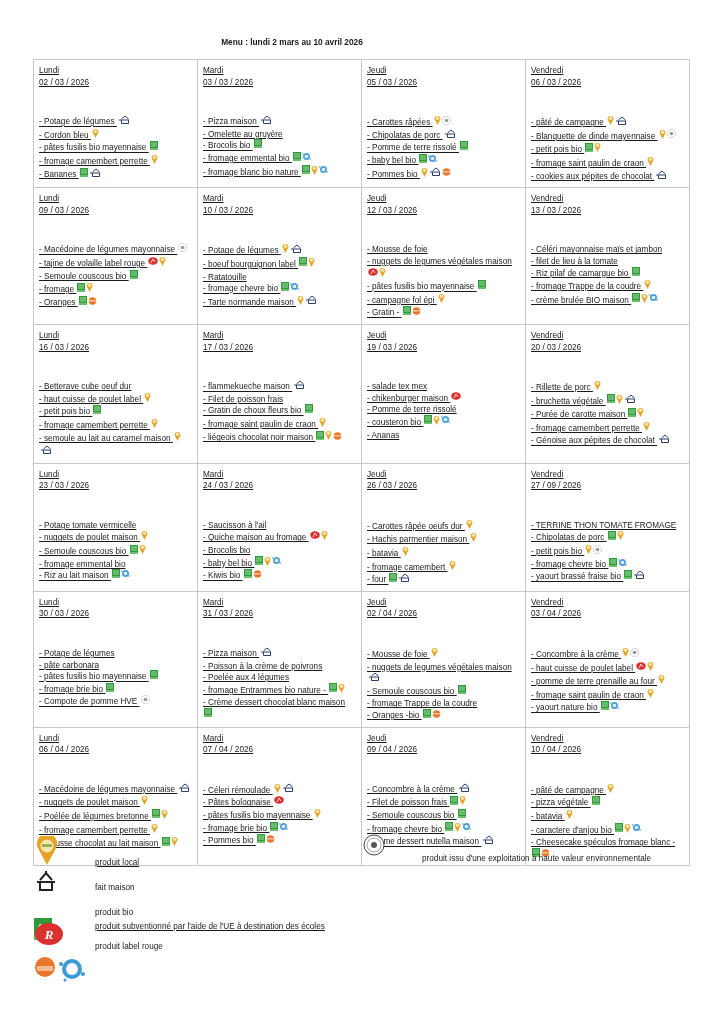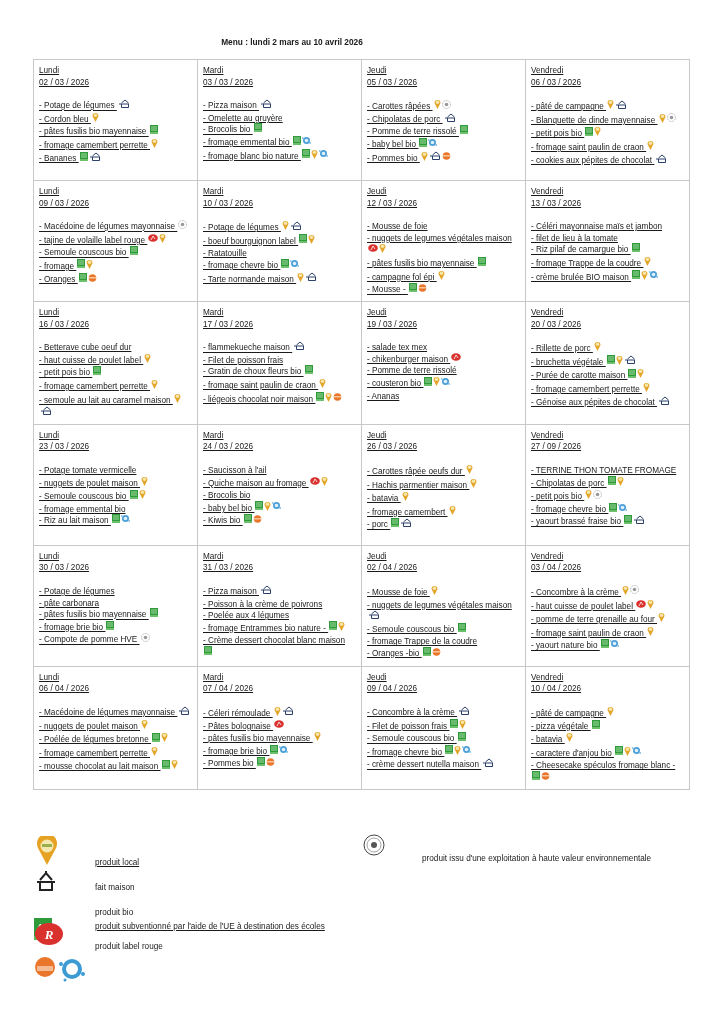--- a/index.html
+++ b/index.html
@@ -6,21 +6,21 @@
   body { width:724px; height:1024px; position:relative; overflow:hidden;
          font-family:"Liberation Sans", sans-serif; color:#1a1a1a; }
   .title { position:absolute; top:37px; left:0; width:584px; text-align:center;
            font-size:8.3px; font-weight:bold; }
   table.menu { position:absolute; left:33px; top:59px; width:657px;
                border-collapse:collapse; table-layout:fixed; }
   table.menu td { border:1.3px solid #c8c8c8; vertical-align:top; padding:5px 5px 4px 5px;
                   font-size:8.2px; line-height:11.6px; }
   table.menu tr { height:121px;text-decoration:underline; }
   .day, .date { display:block; }
-  .dishes { margin-top:12px; }
+  .dishes { margin-top:28px; }
   .dish { display:block; }
   .ic { display:inline-block; vertical-align:middle; margin-left:1px; position:relative; top:-1px; }
   .legend-item { position:absolute; font-size:8.2px; }
   .legend-icon { position:absolute; }
 </style>
 </head>
 <body>
 
 <div class="title">Menu : lundi 2 mars au 10 avril 2026</div>
 
@@ -259,21 +259,21 @@
                 </svg></span></span>
             <span class="dish"><span>- pâtes fusilis bio mayennaise </span><span class="ic"><svg width="8" height="9" viewBox="0 0 8 9">
                   <rect width="8" height="9" fill="#2f9a3a"></rect>
                   <rect x="1" y="1" width="6" height="5" fill="#8fd08f" opacity="0.6"></rect>
                   <rect y="7" width="8" height="2" fill="#6cc06c"></rect>
                 </svg></span></span>
             <span class="dish"><span>- campagne fol épi </span><span class="ic"><svg width="7" height="10" viewBox="0 0 7 10">
                   <path d="M3.5 10 L0.5 4 A3 3 0 1 1 6.5 4 Z" fill="#e2a52a"></path>
                   <circle cx="3.5" cy="3.3" r="1.8" fill="#f6e6a8"></circle>
                 </svg></span></span>
-            <span class="dish"><span>- Mousse - </span><span class="ic"><svg width="8" height="9" viewBox="0 0 8 9">
+            <span class="dish"><span>- Gratin - </span><span class="ic"><svg width="8" height="9" viewBox="0 0 8 9">
                   <rect width="8" height="9" fill="#2f9a3a"></rect>
                   <rect x="1" y="1" width="6" height="5" fill="#8fd08f" opacity="0.6"></rect>
                   <rect y="7" width="8" height="2" fill="#6cc06c"></rect>
                 </svg></span><span class="ic"><svg width="9" height="9" viewBox="0 0 9 9">
                   <circle cx="4.5" cy="5" r="3.8" fill="#e9762a"></circle>
                   <rect x="1" y="4" width="7" height="1.5" fill="#f7c49b"></rect>
                 </svg></span></span>
           </div>
         </td>
         <td>
@@ -506,21 +506,21 @@
                   <circle cx="3.5" cy="3.3" r="1.8" fill="#f6e6a8"></circle>
                 </svg></span></span>
             <span class="dish"><span>- batavia </span><span class="ic"><svg width="7" height="10" viewBox="0 0 7 10">
                   <path d="M3.5 10 L0.5 4 A3 3 0 1 1 6.5 4 Z" fill="#e2a52a"></path>
                   <circle cx="3.5" cy="3.3" r="1.8" fill="#f6e6a8"></circle>
                 </svg></span></span>
             <span class="dish"><span>- fromage camembert </span><span class="ic"><svg width="7" height="10" viewBox="0 0 7 10">
                   <path d="M3.5 10 L0.5 4 A3 3 0 1 1 6.5 4 Z" fill="#e2a52a"></path>
                   <circle cx="3.5" cy="3.3" r="1.8" fill="#f6e6a8"></circle>
                 </svg></span></span>
-            <span class="dish"><span>- porc </span><span class="ic"><svg width="8" height="9" viewBox="0 0 8 9">
+            <span class="dish"><span>- four </span><span class="ic"><svg width="8" height="9" viewBox="0 0 8 9">
                   <rect width="8" height="9" fill="#2f9a3a"></rect>
                   <rect x="1" y="1" width="6" height="5" fill="#8fd08f" opacity="0.6"></rect>
                   <rect y="7" width="8" height="2" fill="#6cc06c"></rect>
                 </svg></span><span class="ic"><svg width="12" height="9" viewBox="0 0 12 9">
                   <path d="M3.5 4 L7 1 L10.5 4 M1 5 L11 5 M3.5 5 L3.5 8.5 L10.5 8.5 L10.5 5" stroke="#2a3f6a" stroke-width="1" fill="none"></path>
                 </svg></span></span>
           </div>
         </td>
         <td>
           <span class="day">Vendredi</span>

